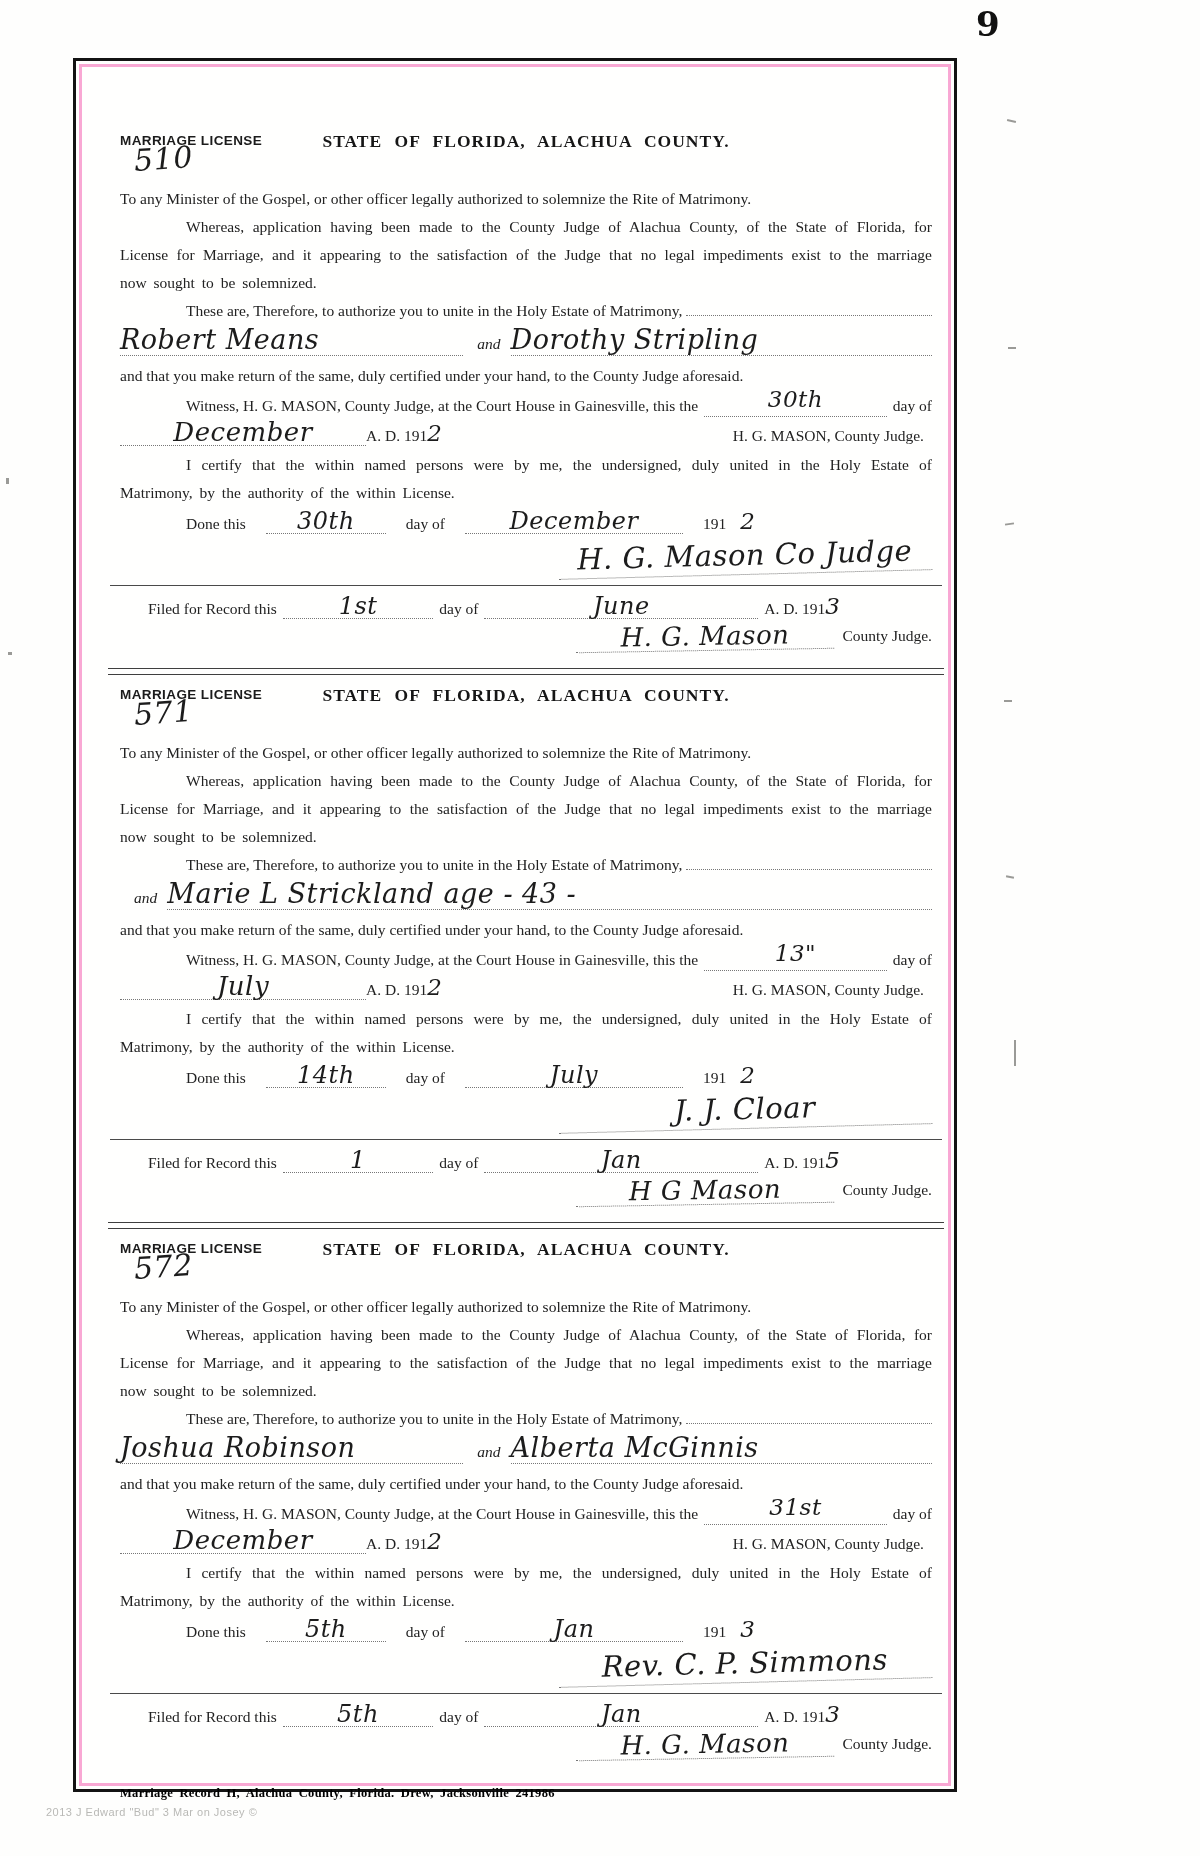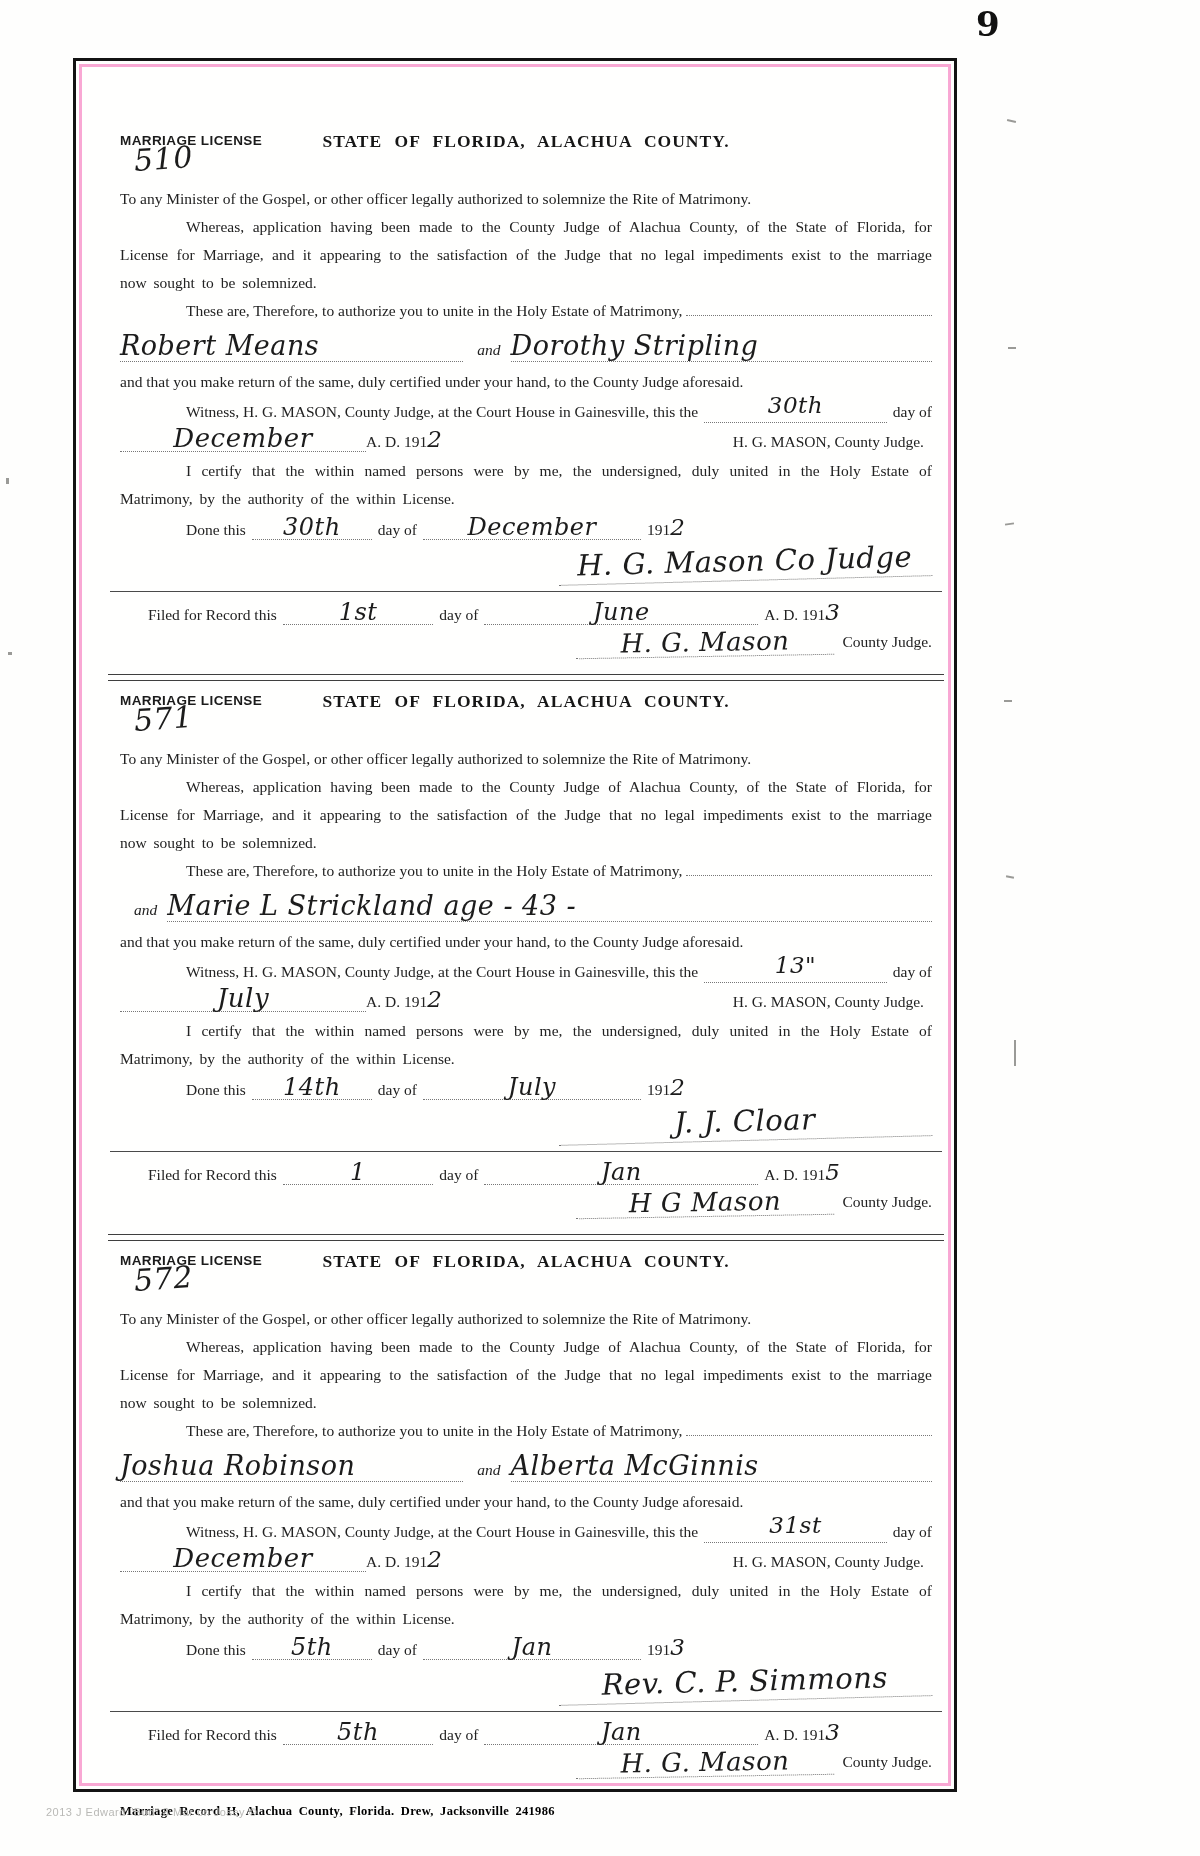--- a/index.html
+++ b/index.html
@@ -38,32 +38,32 @@
     letter-spacing:1px;word-spacing:7px;color:#161616;
   }
   
   .hw{
     font-family:"DejaVu Serif",serif;font-style:italic;color:#1c1c1c;
     letter-spacing:0.5px;white-space:nowrap;
   }
   .row{display:flex;align-items:baseline;}
   .dotfill{flex:1;border-bottom:1.5px dotted #777;height:1em;margin-left:4px;}
   .slot{border-bottom:1.5px dotted #777;text-align:center;}
-  .names-row{height:36px;margin-top:6px;}
+  .names-row{height:36px;margin-top:0;}
   .name-slot{flex:1.1;border-bottom:1.5px dotted #777;font-size:27px;line-height:30px;text-align:left;}
   .name-slot.bride{flex:1.35;}
   .and-word{padding:0 10px 0 14px;font-size:15.5px;font-style:italic;}
   .witness-row{height:28px;}
   .witness-row .slot{flex:1;font-size:22px;line-height:24px;margin:0 6px;}
   .day-hw{position:relative;top:-4px;font-size:23px;}
   .month-row{height:32px;}
   .month-slot{width:246px;border-bottom:1.5px dotted #777;font-size:26px;line-height:26px;text-align:center;}
   .yr-digit{font-size:23px;letter-spacing:0;}
   .judge-right{margin-left:auto;padding-right:8px;}
-  .done-row{height:32px;}
+  .done-row{height:32px;gap:14px;}
   .done-row .slot{font-size:24px;line-height:24px;margin:0 6px;}
   .done-day{width:120px;}
   .done-month{width:218px;}
   .sig-row{height:36px;display:flex;}
   .sig-slot{
     margin-left:auto;width:46%;border-bottom:1.5px dotted #777;
     text-align:center;font-size:29px;line-height:32px;transform:rotate(-1.5deg);
   }
   .hairline{border:none;border-top:1.2px solid #4a4a4a;margin:10px -10px 6px -10px;}
   .filed-row{height:30px;padding-right:92px;}

